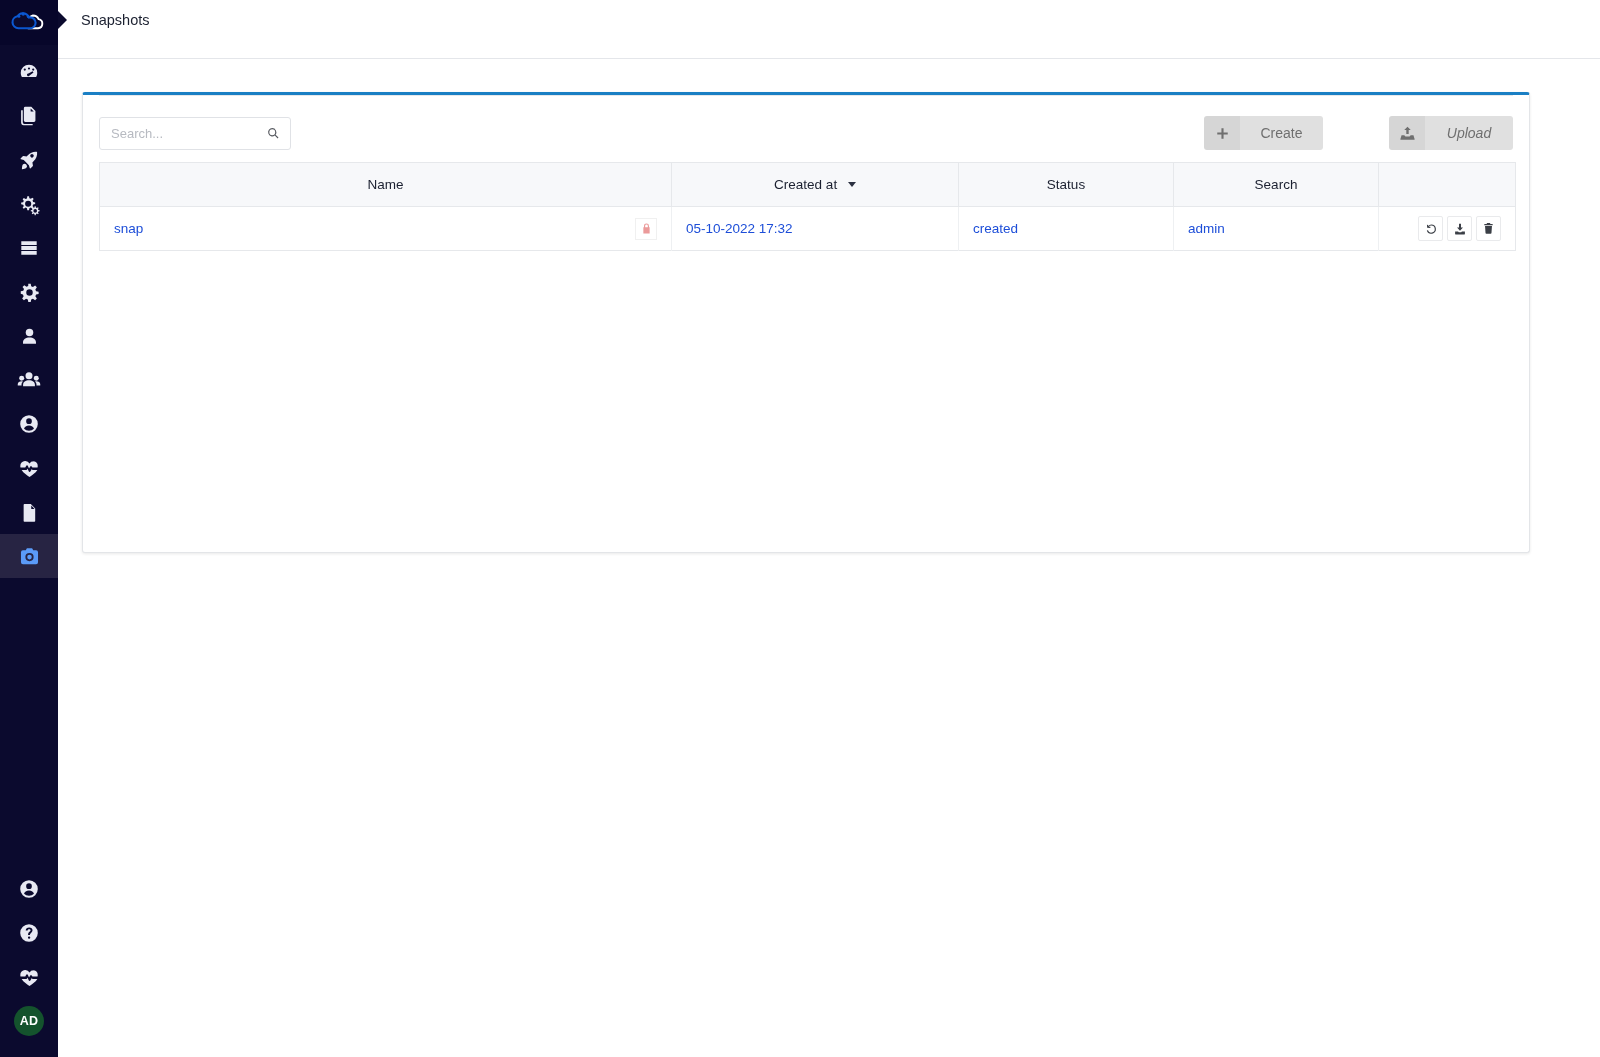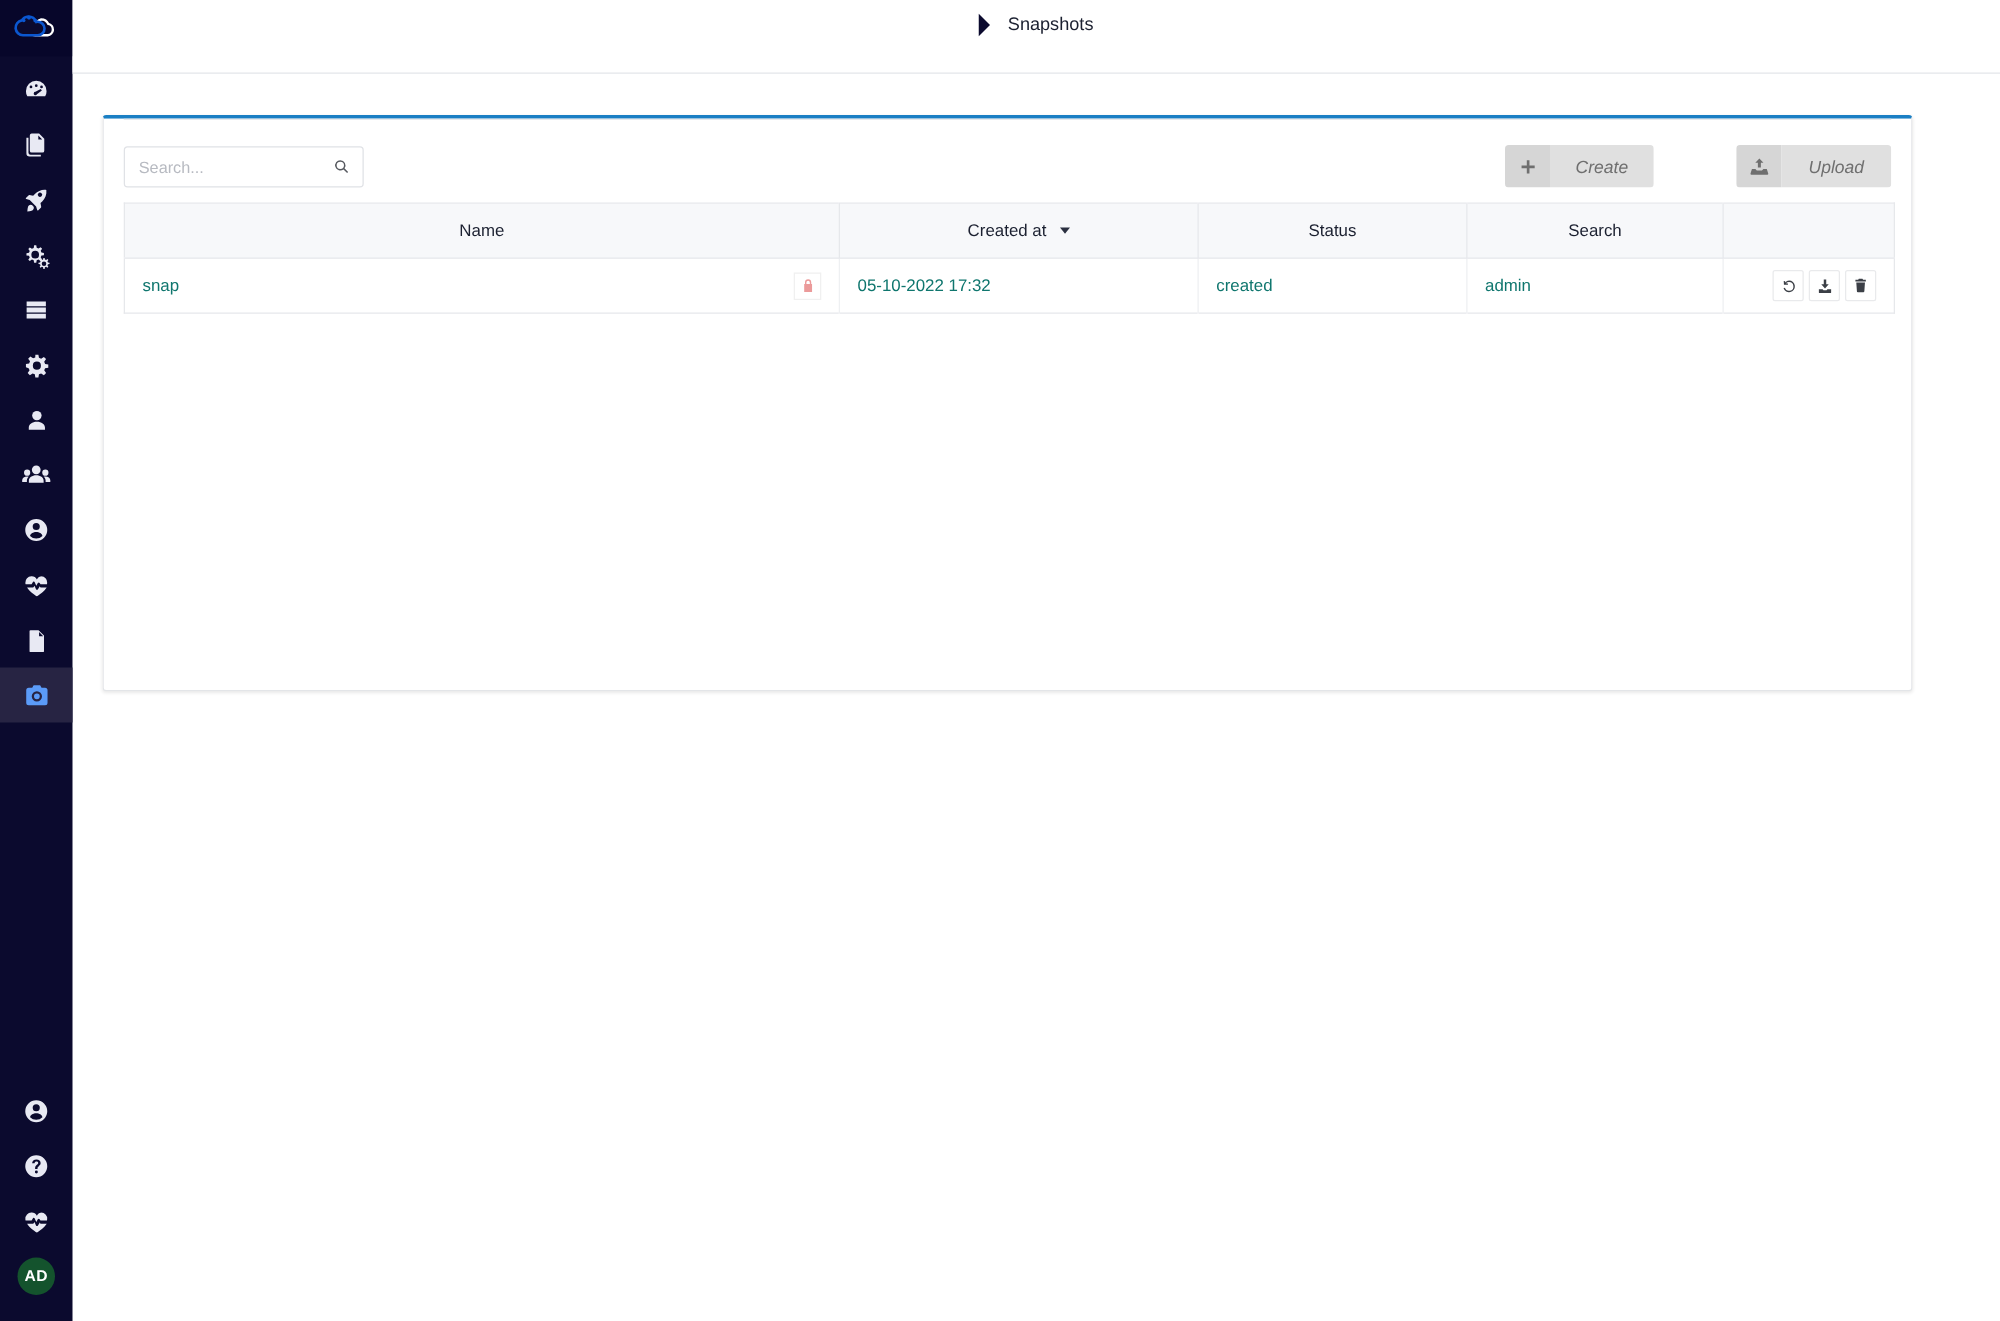--- a/index.html
+++ b/index.html
@@ -66,21 +66,20 @@
 
   
   #topbar {
     position: absolute;
     left: 58px; top: 0;
     width: 1542px;
     height: 58px;
     background: #ffffff;
     display: flex;
     align-items: center;
-    justify-content: center;
   }
   #crumb-arrow {
     width: 0; height: 0;
     border-top: 9px solid transparent;
     border-bottom: 9px solid transparent;
     border-left: 9px solid #0b0a2e;
     margin-left: 0px;
     margin-top: -18px;
   }
   #page-title {
@@ -172,21 +171,21 @@
   .btn-txt-part {
     background: #e0e0e0;
     color: #6f6f6f;
     font-size: 14px;
     display: flex;
     align-items: center;
     justify-content: center;
     padding: 0 20px;
   }
   #btn-create { right: 206px; }
-  #btn-create .btn-txt-part { min-width: 83px; font-style: italic; }
+  #btn-create .btn-txt-part { min-width: 83px; }
   #btn-upload { right: 16px; }
   #btn-upload .btn-txt-part { min-width: 88px; font-style: italic; }
 
   
   #table {
     margin: 0 16px;
     border: 1px solid #e6e8eb;
     border-collapse: collapse;
     width: calc(100% - 32px);
     table-layout: fixed;
@@ -198,21 +197,21 @@
     font-weight: normal;
     text-align: center;
     height: 44px;
     padding: 0 14px;
     border-right: 1px solid #e6e8eb;
     border-bottom: 1px solid #e6e8eb;
   }
   #table thead th:last-child { border-right: 0; }
   #table tbody td {
     font-size: 13.5px;
-    color: #0f766e;
+    color: #1d4ed8;
     height: 44px;
     padding: 0 14px;
     border-right: 1px solid #eef0f2;
     vertical-align: middle;
   }
   #table tbody td:last-child { border-right: 0; }
 
   .col-name { width: 572px; }
   .col-created { width: 287px; }
   .col-status { width: 215px; }

